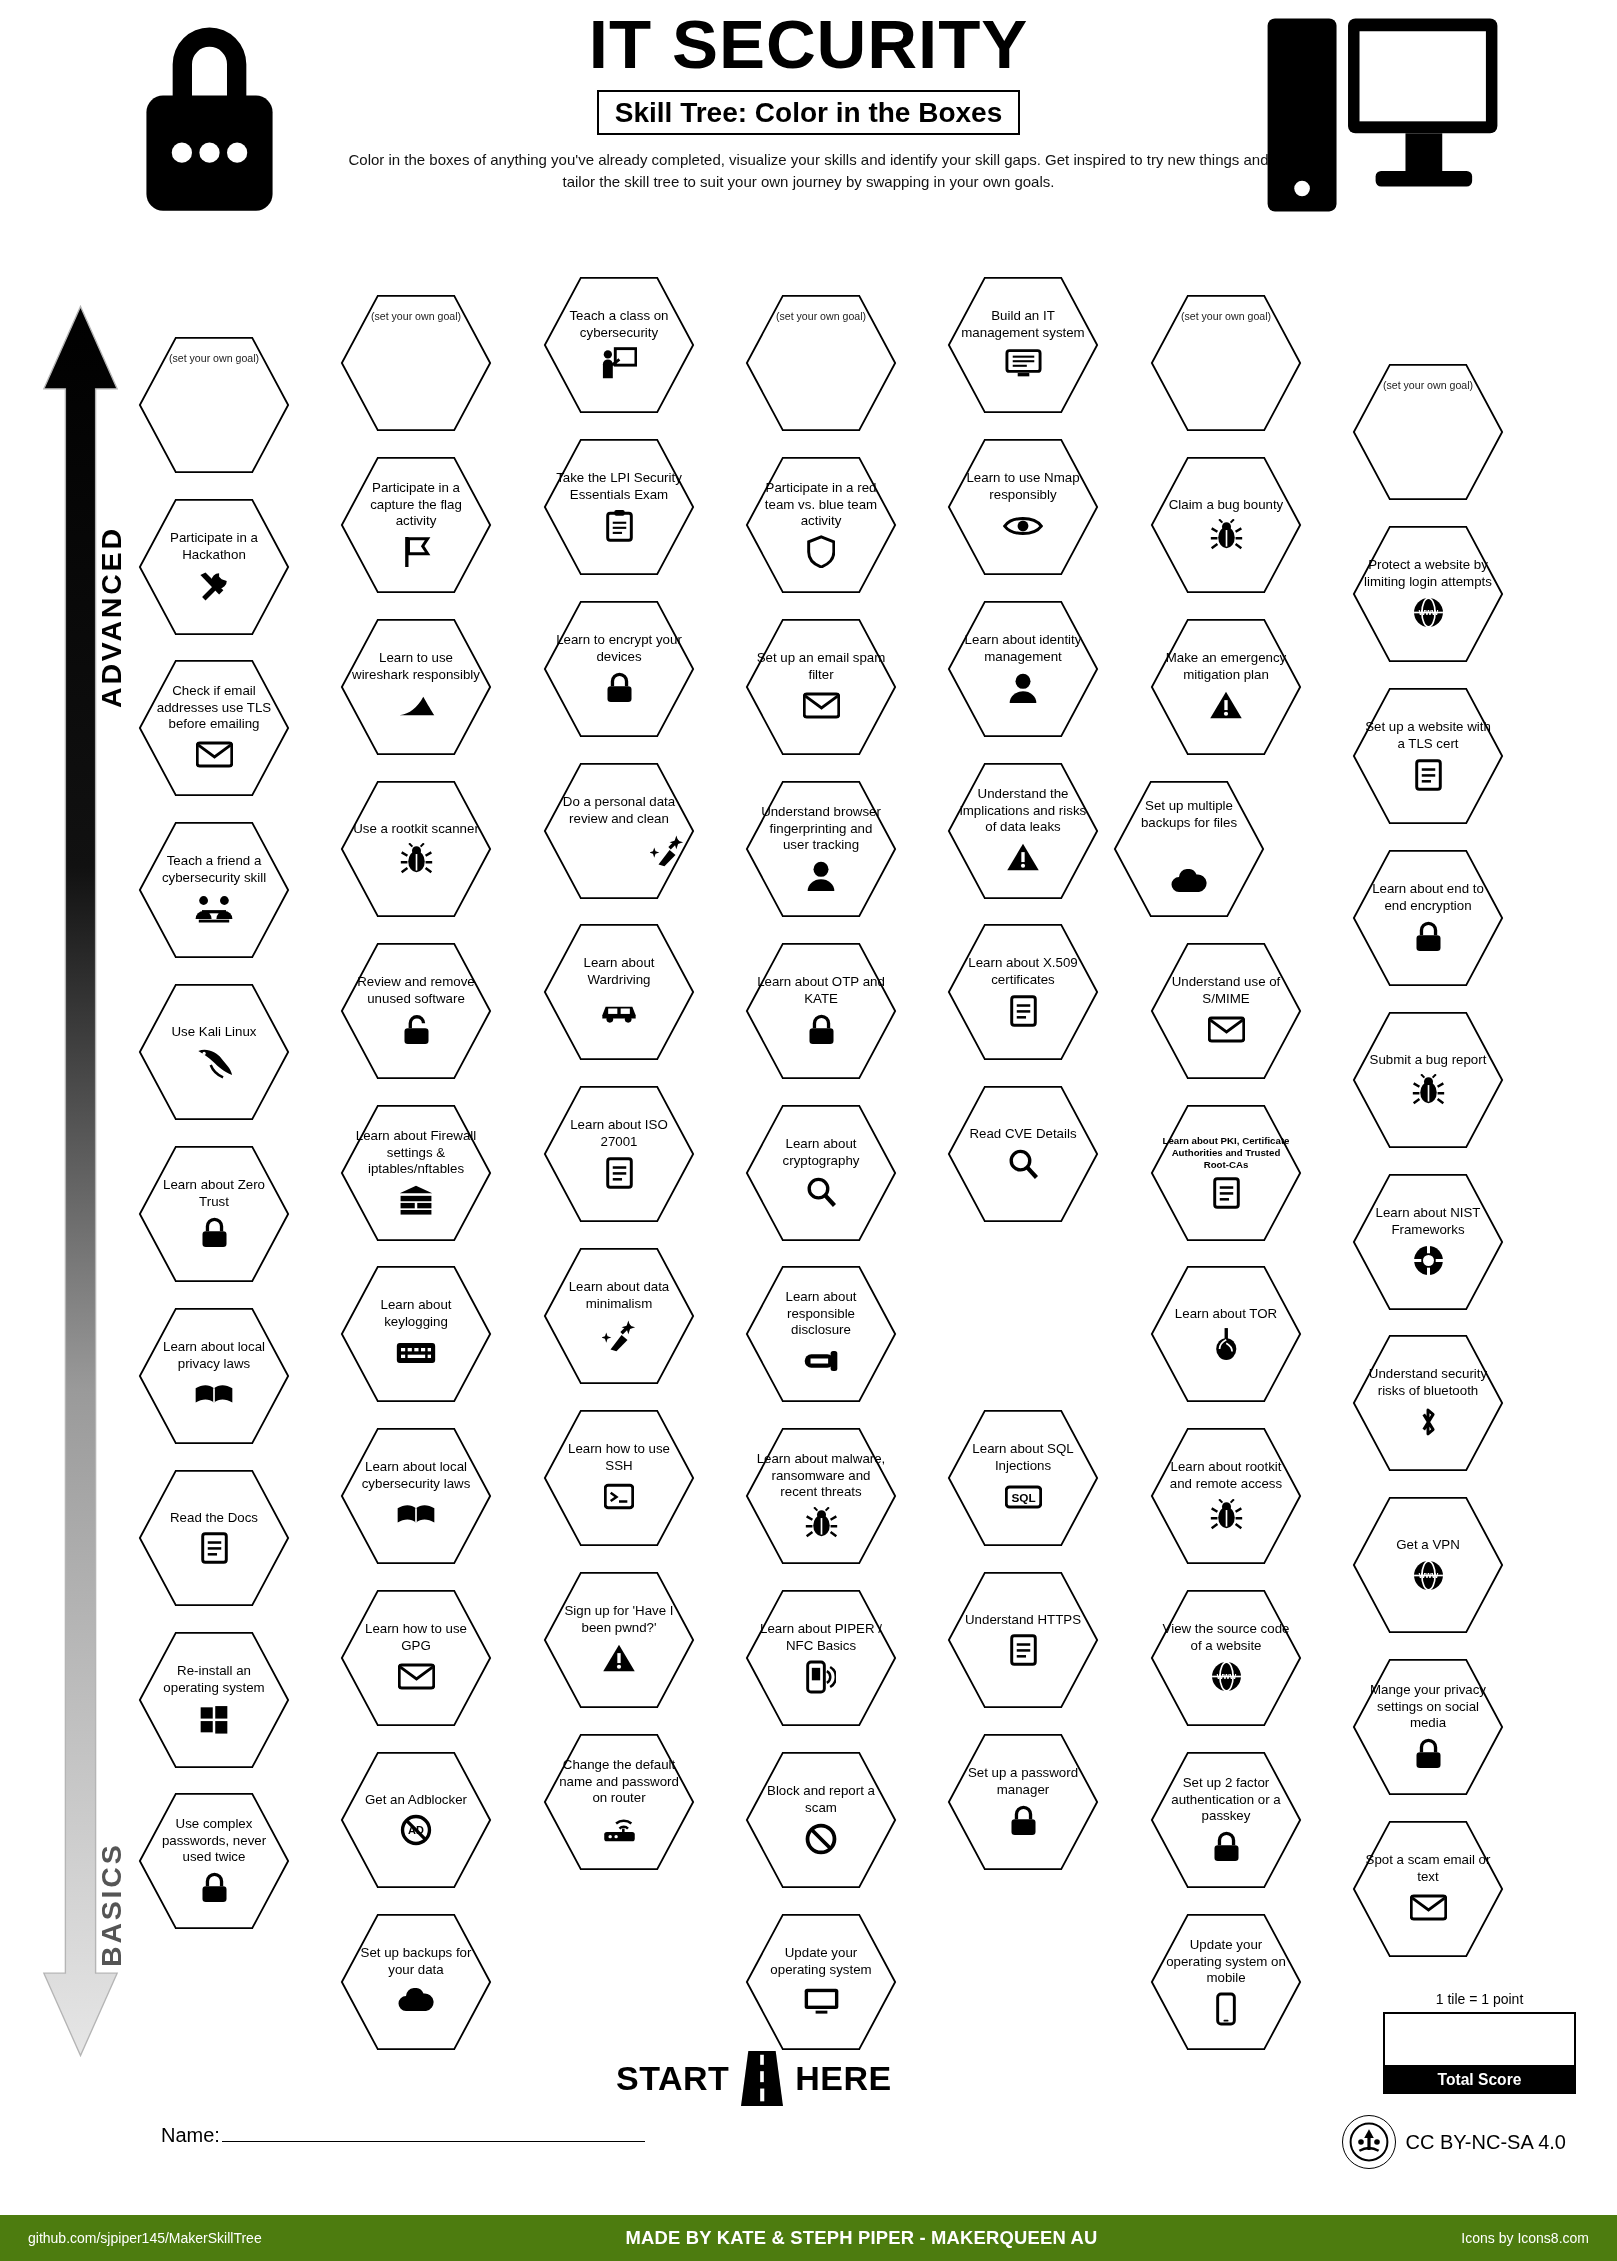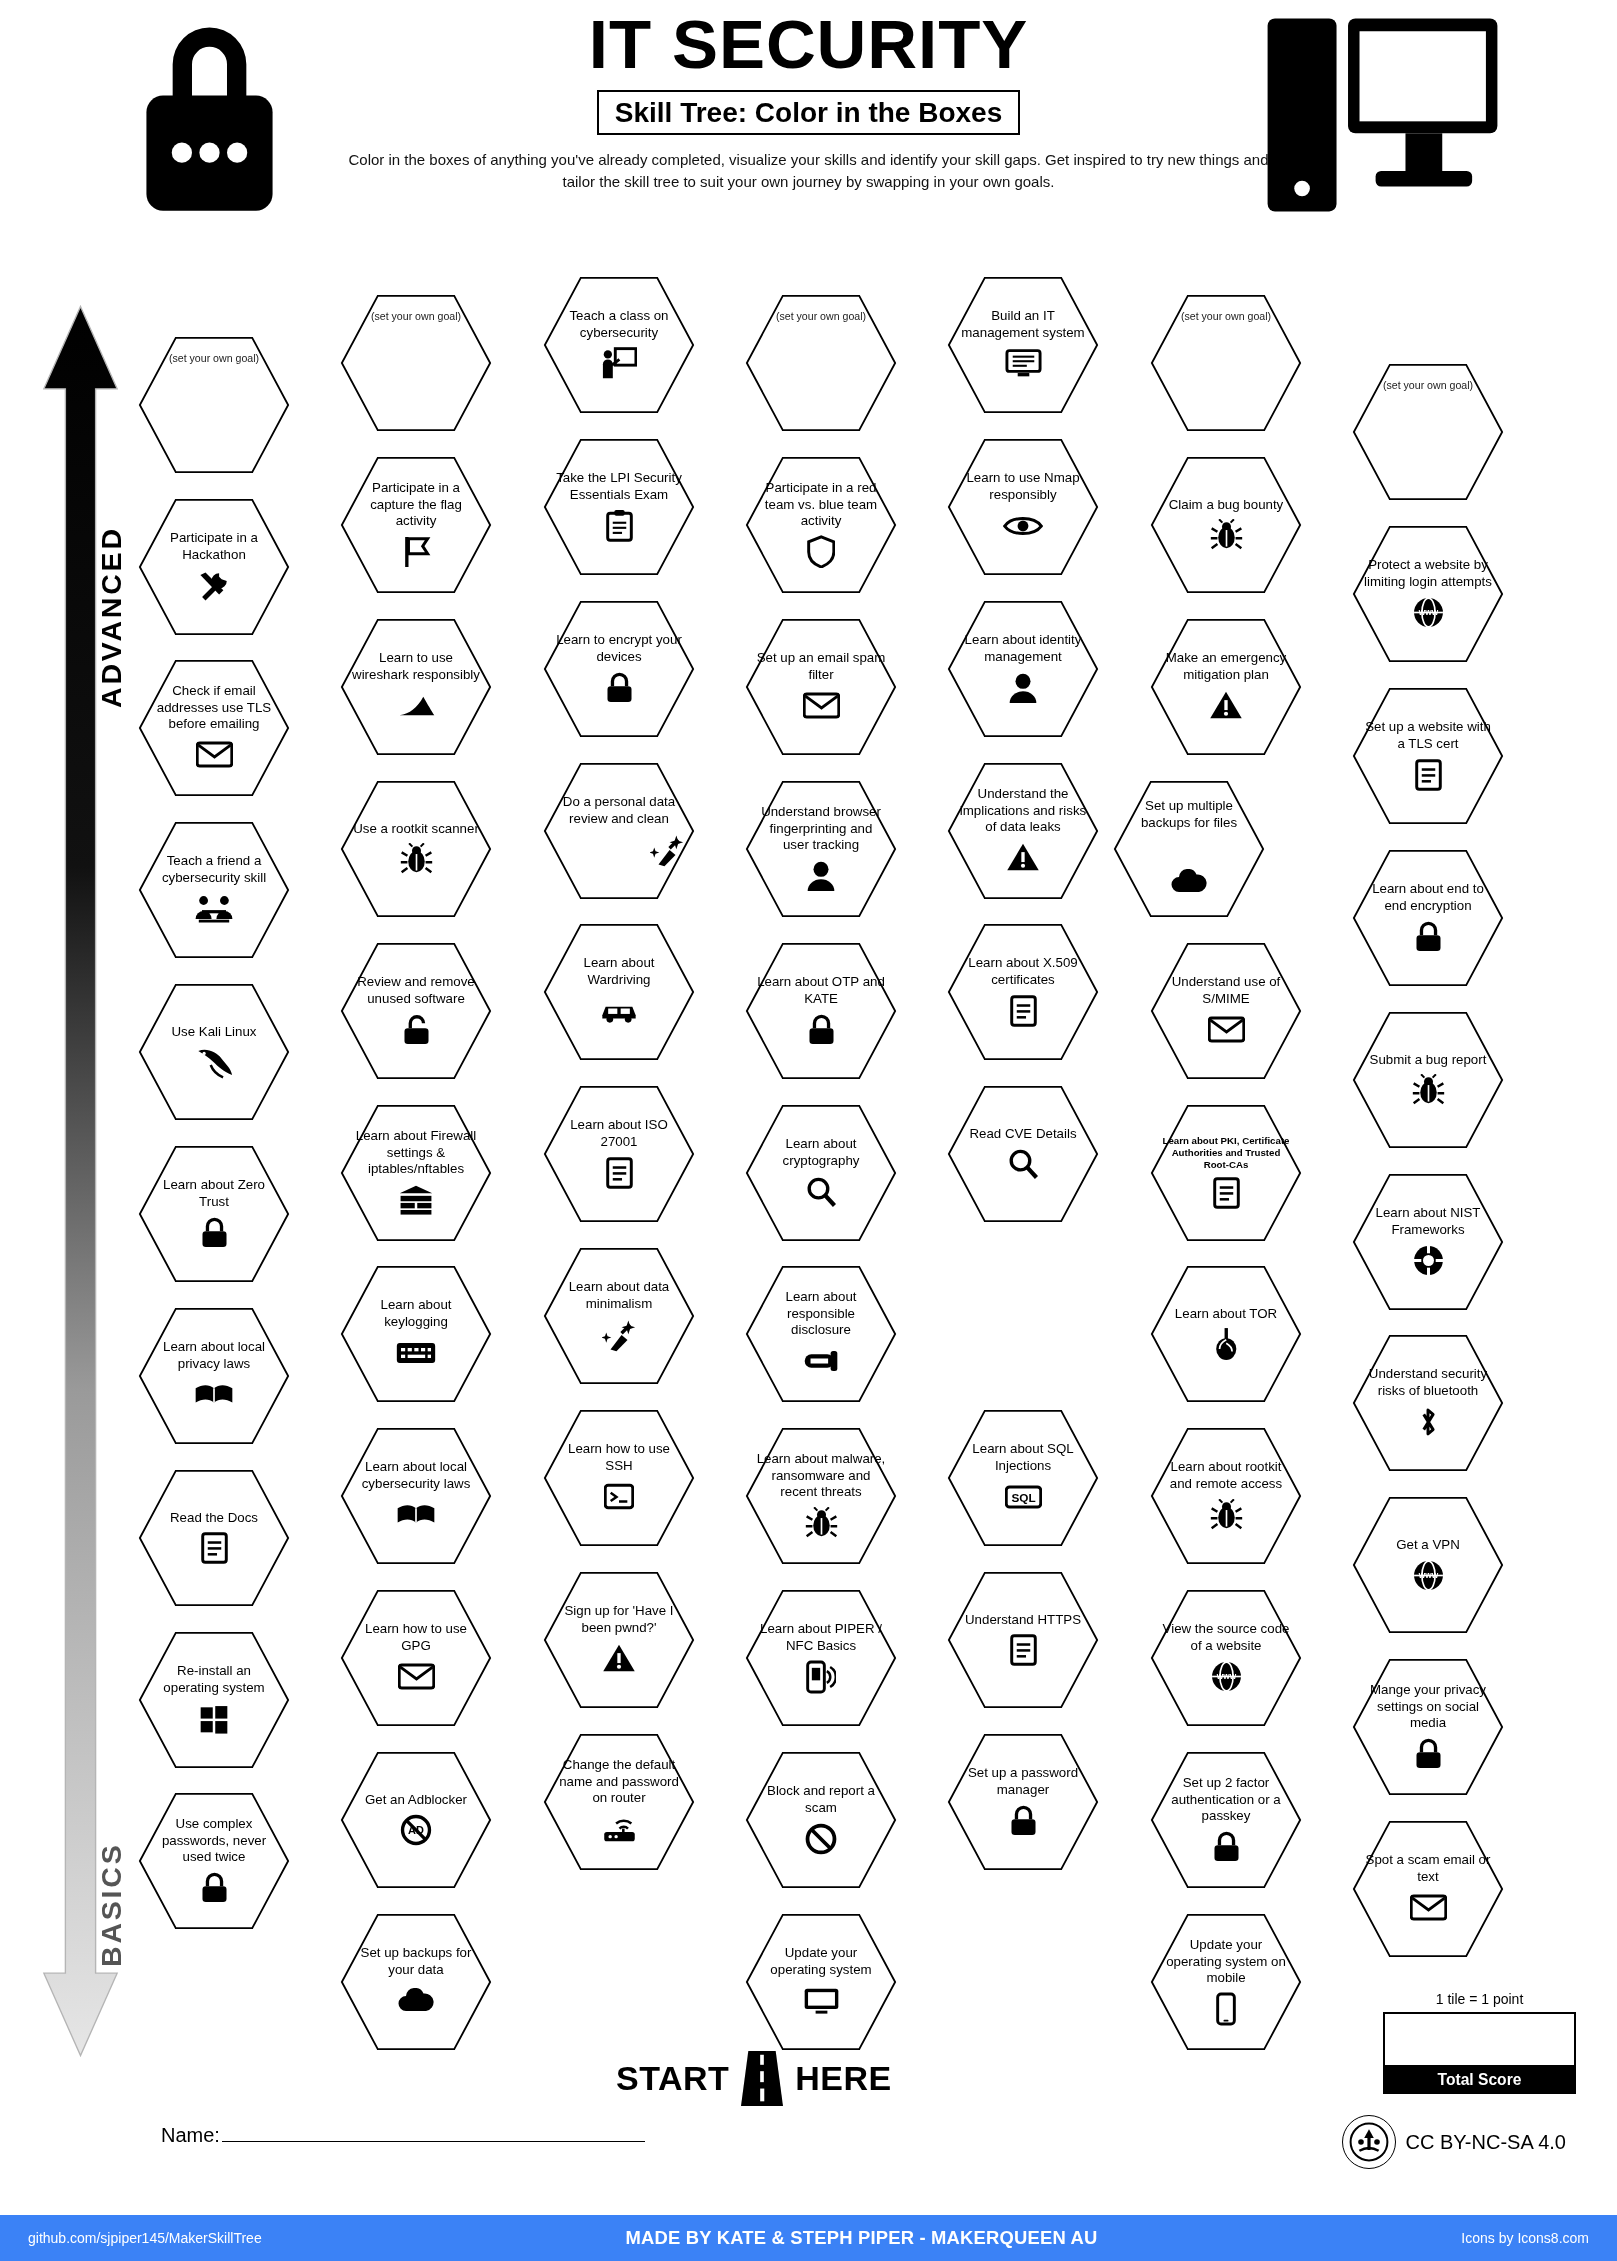--- a/index.html
+++ b/index.html
@@ -206,21 +206,21 @@
     display:flex; align-items:center; justify-content:center;
   }
   .license-text { font-size: 20px; font-weight: normal; }
 
   
   .footer {
     position: absolute;
     left: 0; bottom: 0;
     width: 100%;
     height: 46px;
-    background: #3b82f6;
+    background: #4d7c0f;
     color: #fff;
     display: flex;
     align-items: center;
     justify-content: space-between;
     padding: 0 28px;
     font-size: 15.6px;
   }
   .footer .mid { font-size: 18.4px; font-weight: bold; letter-spacing: 0.2px; }
   .footer .left { font-size: 14px; }
   .footer .right { font-size: 14px; }

